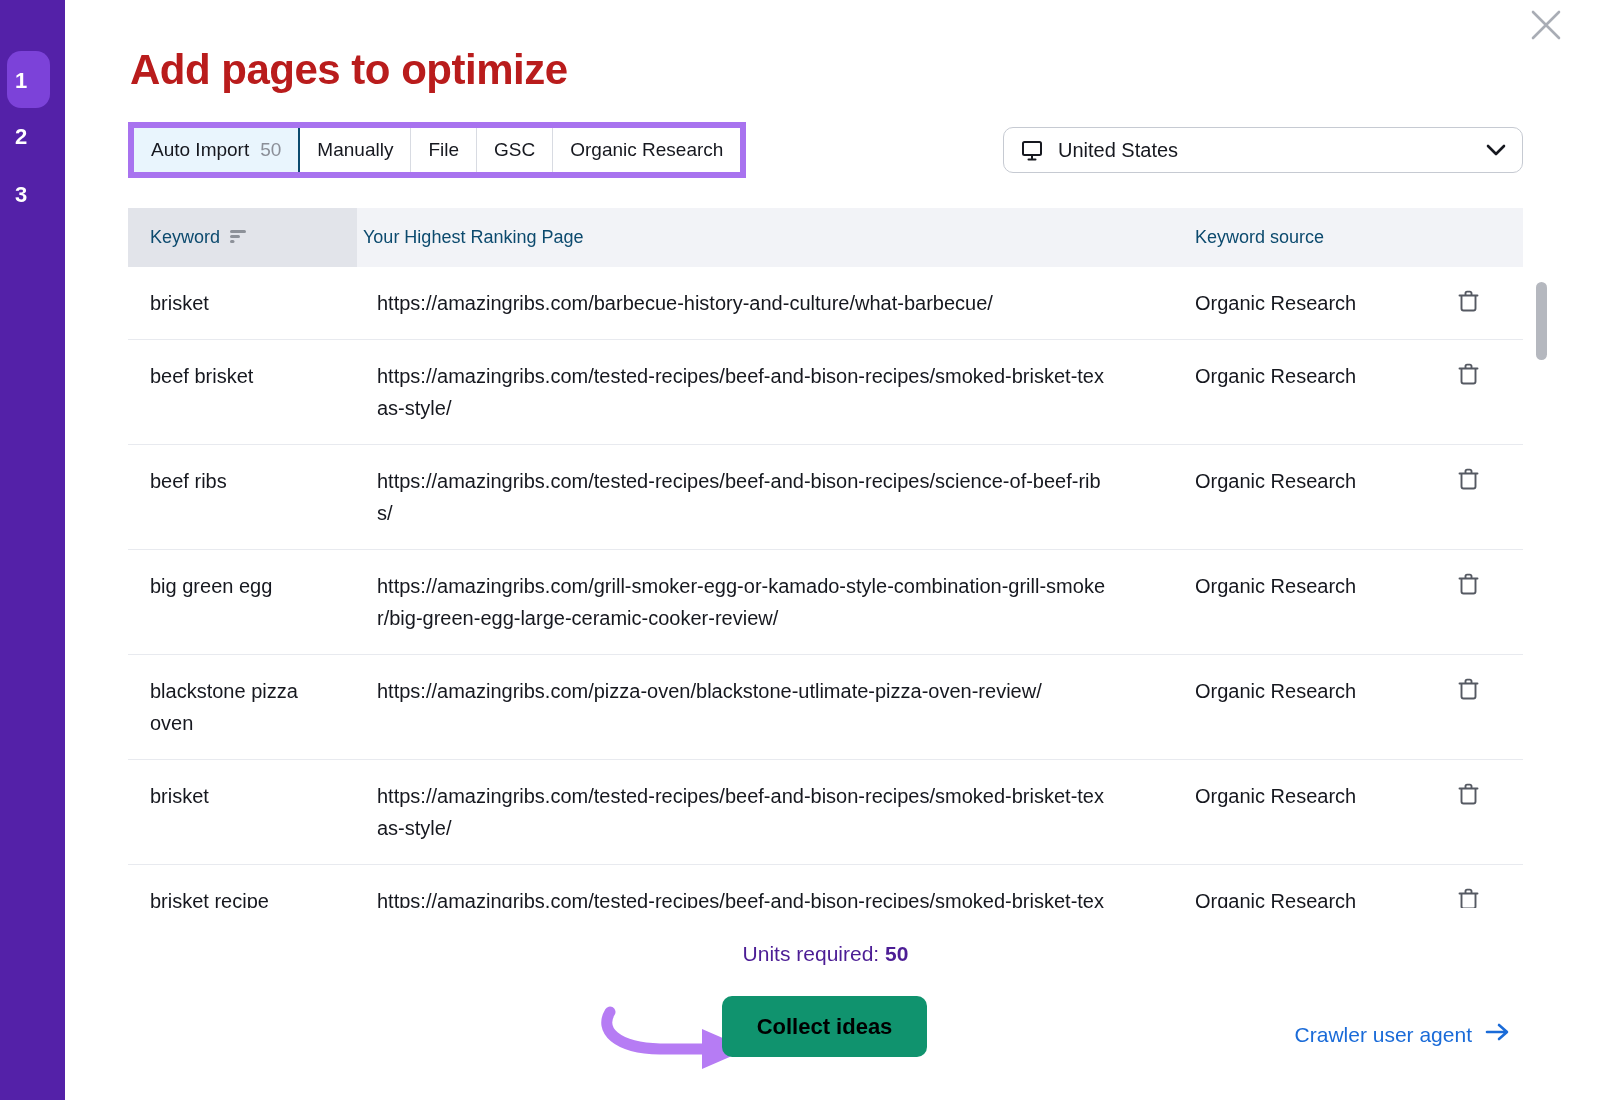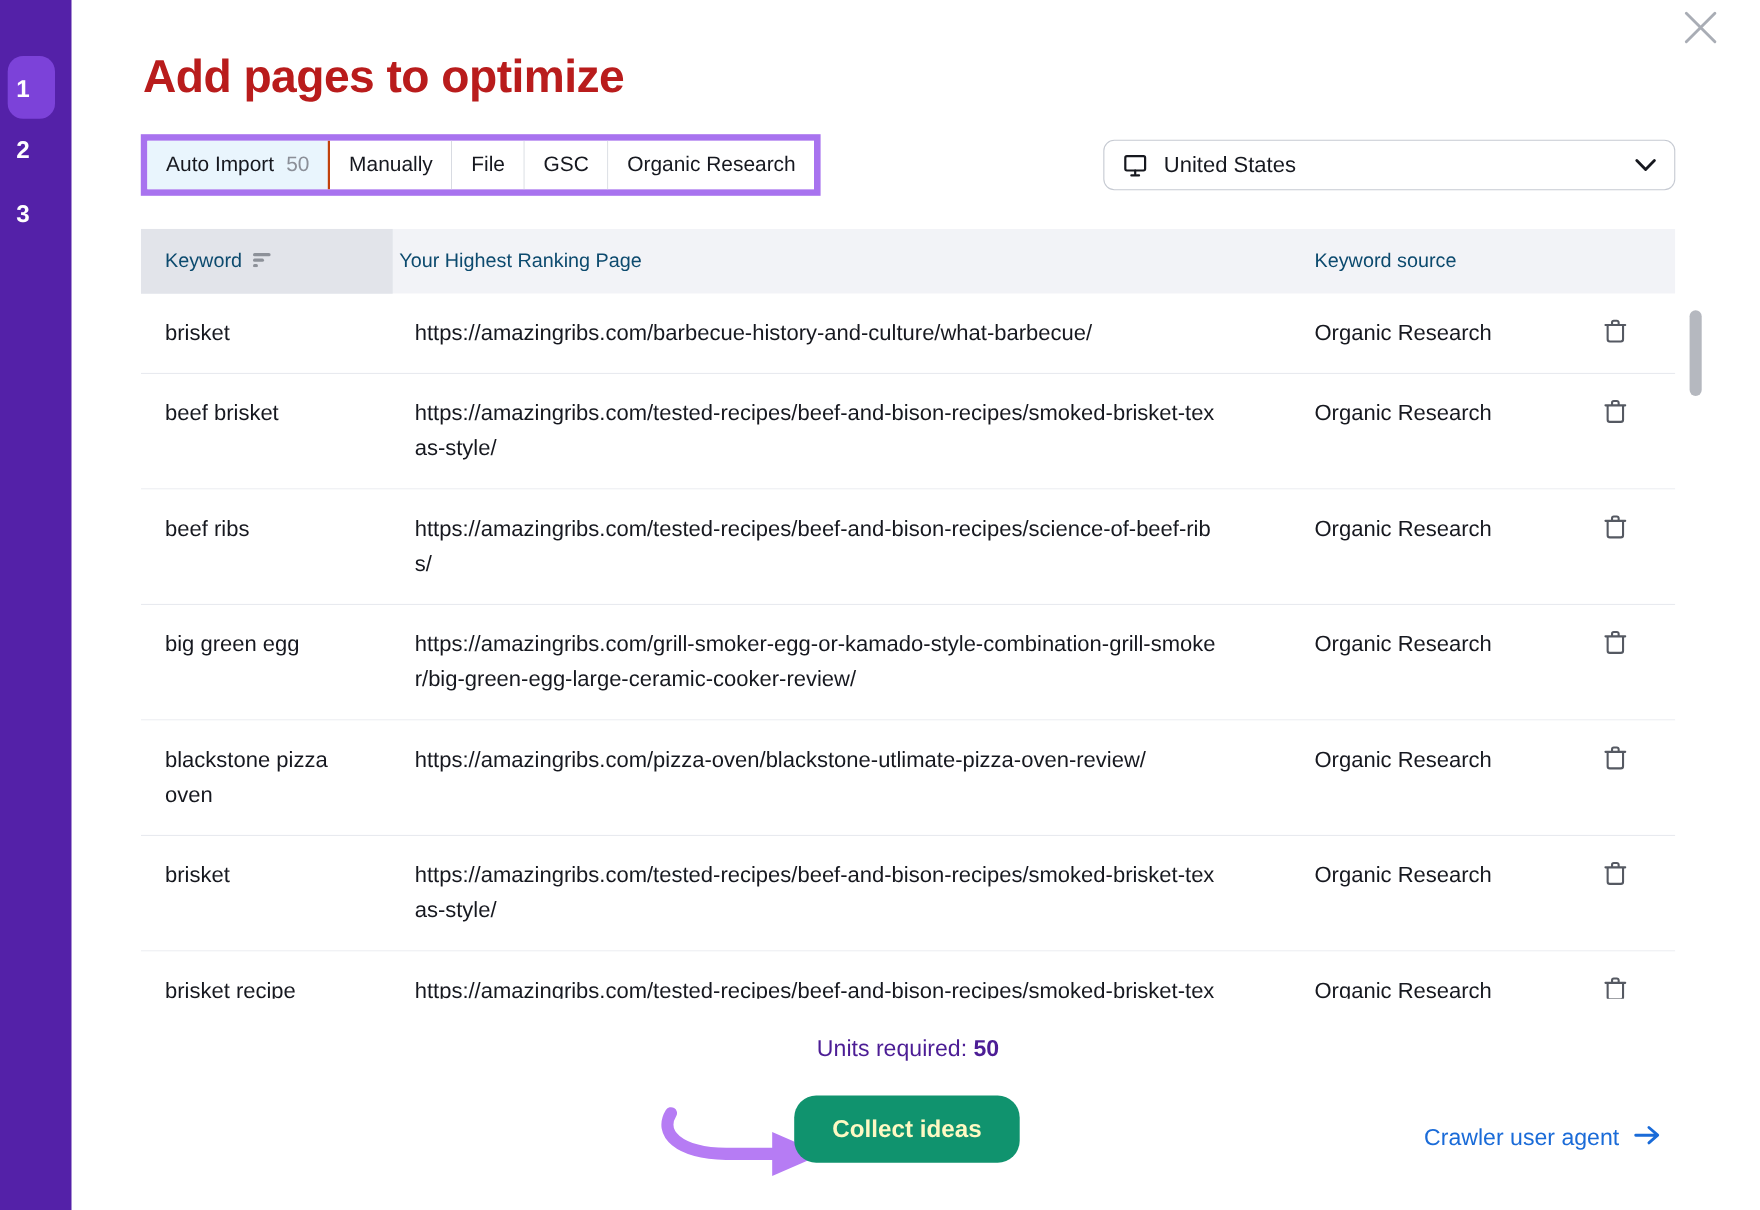--- a/index.html
+++ b/index.html
@@ -22,21 +22,21 @@
   
   .title { position:absolute; left:130px; top:46px; font-size:42px; font-weight:bold;
     letter-spacing:-0.5px; color:#b91c1c; }
 
   
   .tab-annotation { position:absolute; left:128px; top:122px; border:6px solid #a873ef;
     display:flex; background:#ffffff; }
   .tab { height:44px; display:flex; align-items:center; padding:0 17px; font-size:19px;
     background:#ffffff; border-right:1px solid #d8dbe2; cursor:pointer; white-space:nowrap; }
   .tab:last-child { border-right:none; }
-  .tab.active { background:#e9f5fd; border-right:2px solid #c2410c; }
+  .tab.active { background:#e9f5fd; border-right:2px solid #0c4a6e; }
   .tab .badge { color:#8b8f98; margin-left:11px; }
 
   
   .country-select { position:absolute; left:1003px; top:127px; width:520px; height:46px;
     border:1px solid #c6cad2; border-radius:10px; background:#fff; display:flex;
     align-items:center; padding:0 16px; font-size:20px; cursor:pointer; }
   .country-select .mon { margin-right:14px; display:flex; }
   .country-select .chev { margin-left:auto; display:flex; }
 
   
@@ -56,21 +56,21 @@
   .trash-btn { background:none; border:none; cursor:pointer; padding:0; display:flex; }
 
   .scroll-thumb { position:absolute; left:1536px; top:282px; width:11px; height:78px;
     background:#b5b8bf; border-radius:6px; cursor:pointer; }
 
   
   .units-line { position:absolute; left:128px; top:942px; width:1395px; text-align:center;
     font-size:21px; color:#4c1d95; }
   .units-line b { font-weight:bold; }
   .collect-btn { position:absolute; left:722px; top:996px; width:205px; height:61px;
-    background:#10936e; border:none; border-radius:20px; color:#fef9c3; font-size:22px;
+    background:#10936e; border:none; border-radius:10px; color:#000000; font-size:22px;
     font-weight:bold; cursor:pointer; }
   .arrow-annotation { position:absolute; left:588px; top:986px; pointer-events:none; }
   .crawler-link { position:absolute; right:90px; top:1022px; display:flex; align-items:center;
     gap:13px; font-size:21px; color:#1a6bd8; text-decoration:none; cursor:pointer; }
 </style>
 </head>
 <body>
 
 <div class="canvas">
 

